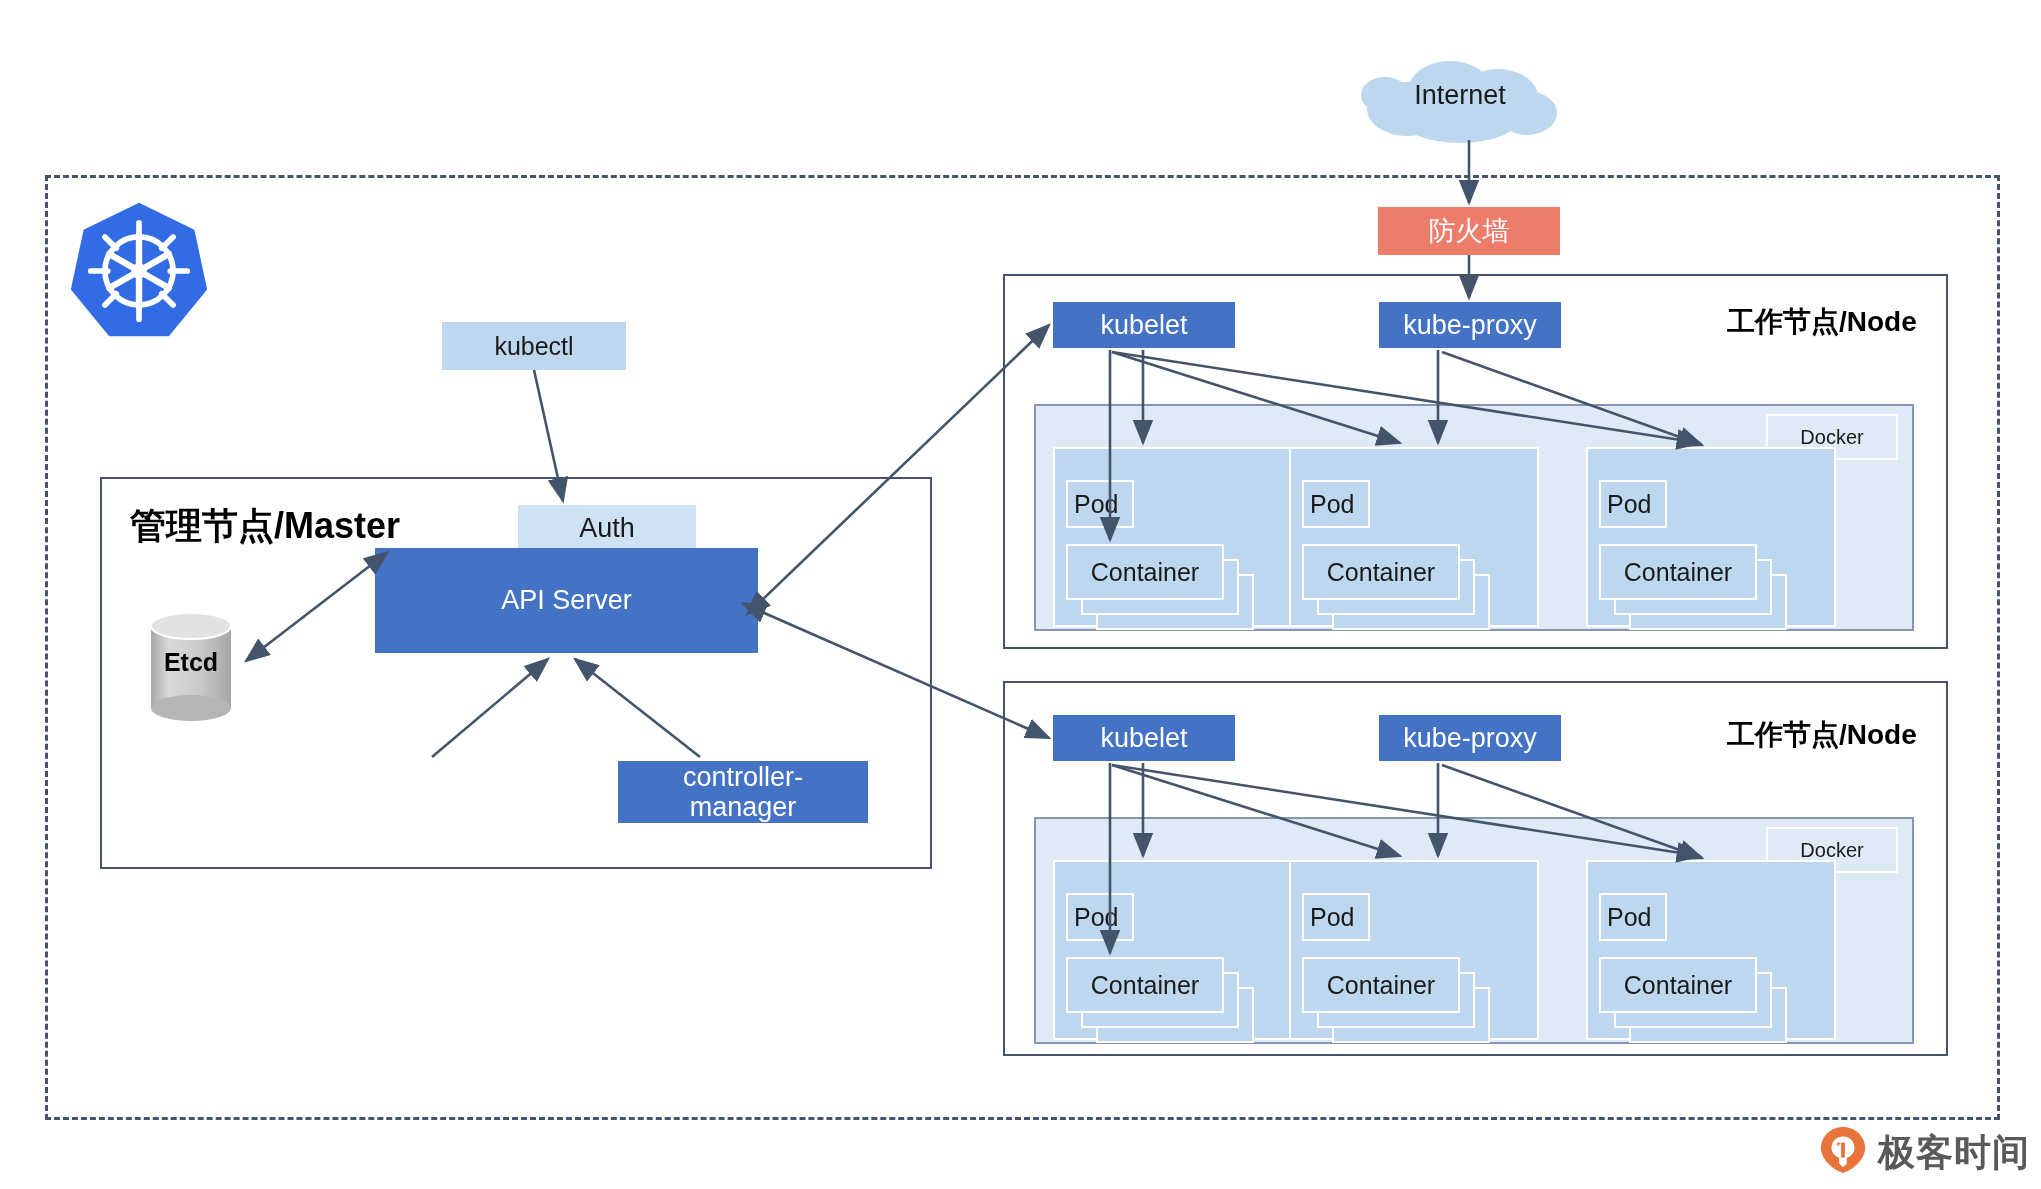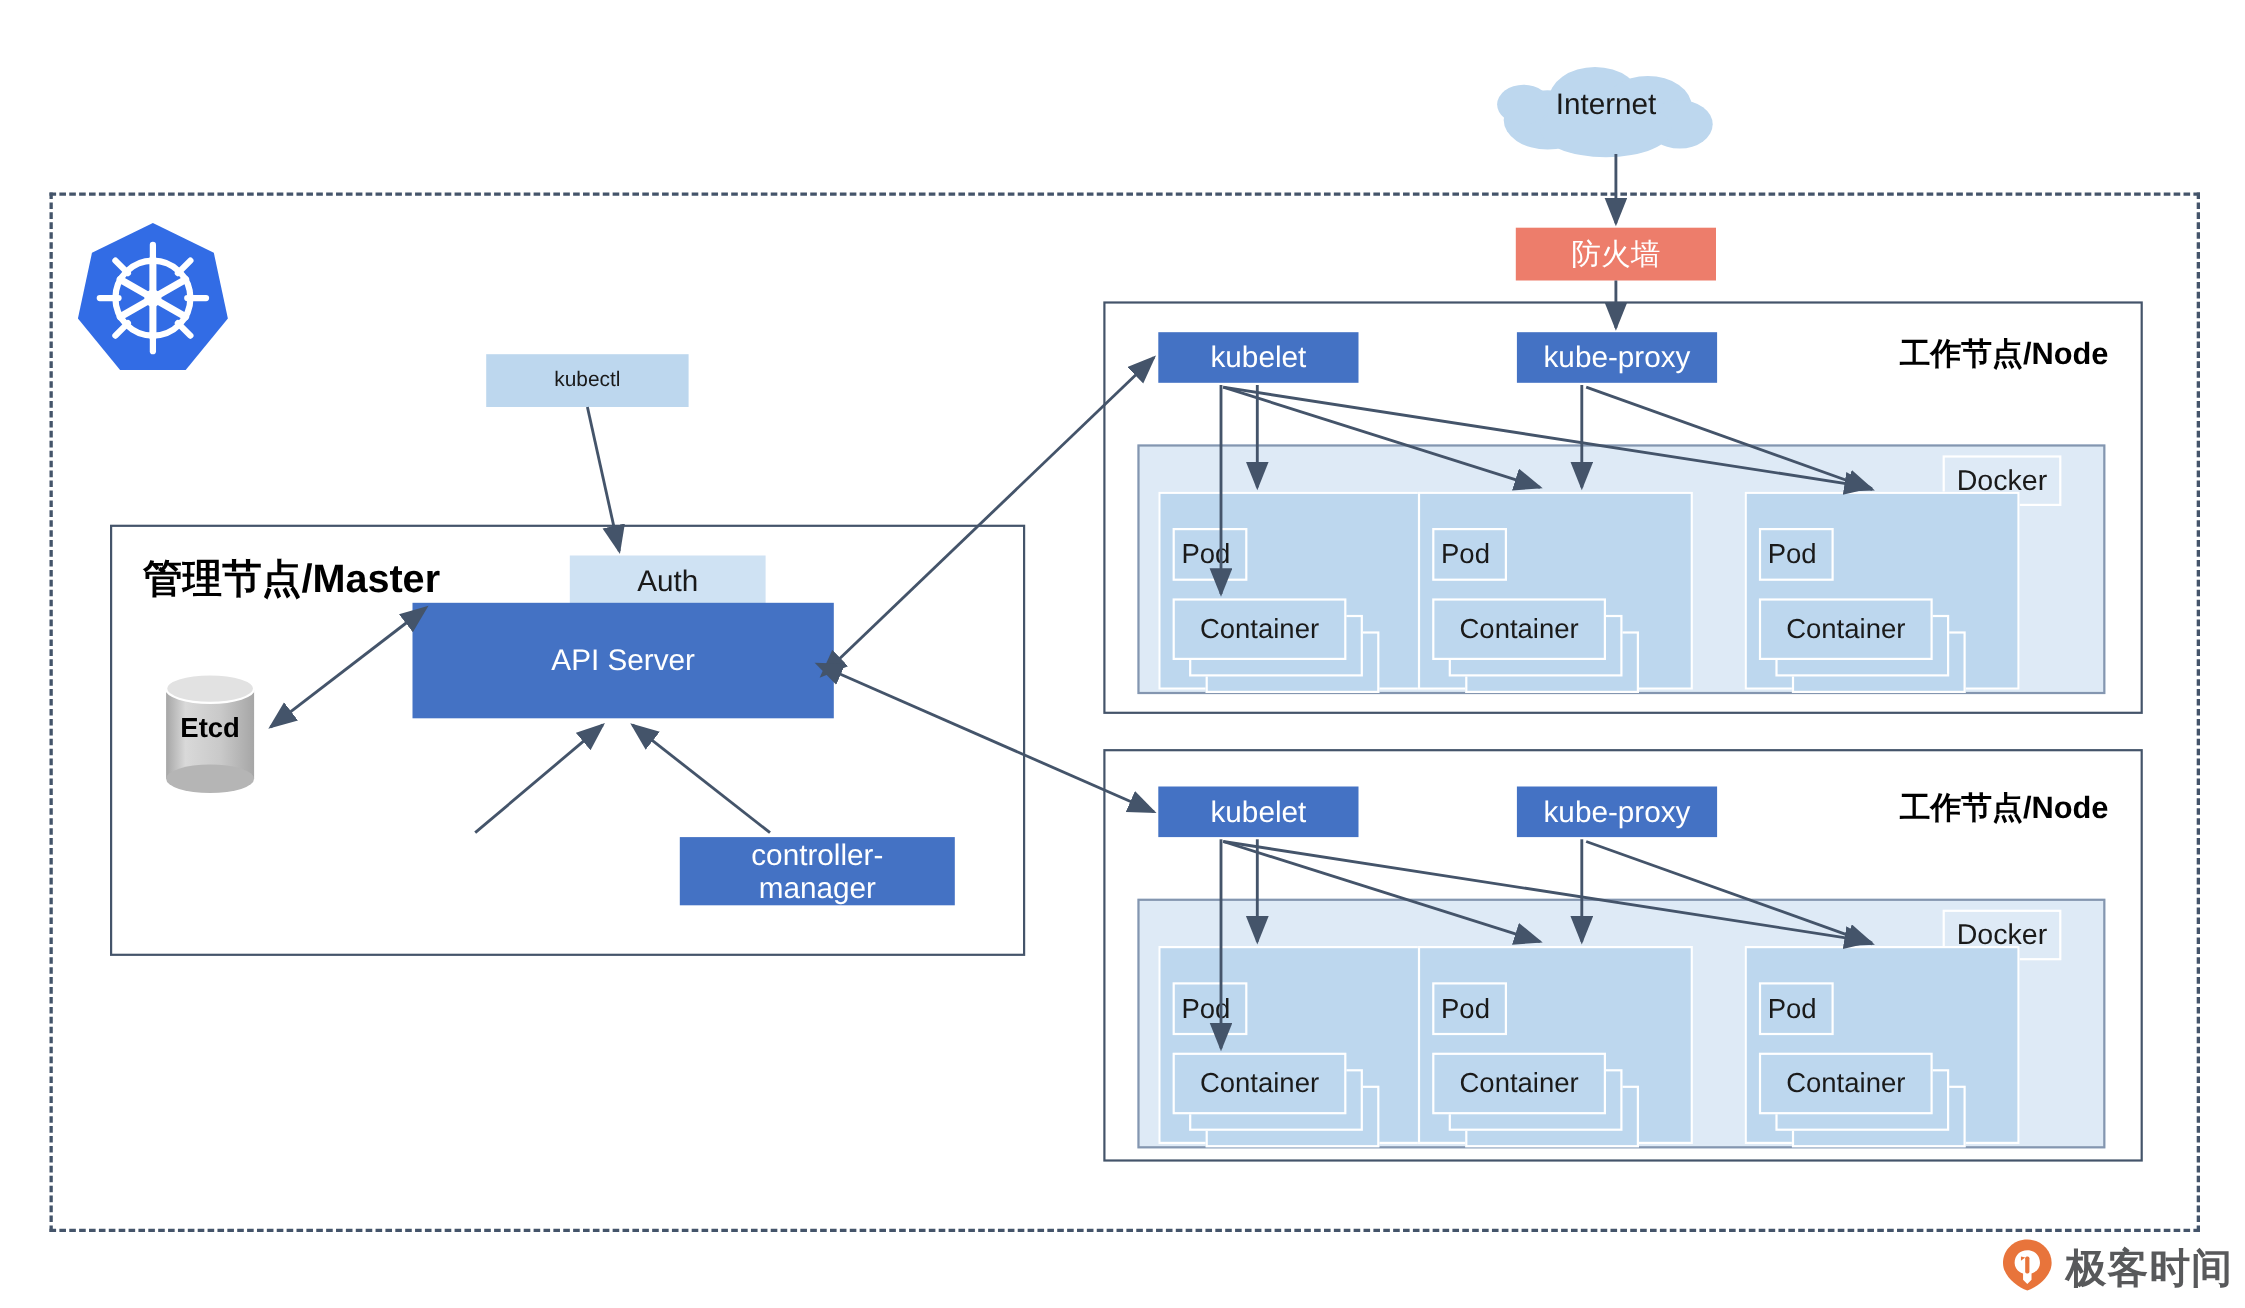--- a/index.html
+++ b/index.html
@@ -42,21 +42,21 @@
   
   .blue-box {
     background: #4472C4;
     color: #ffffff;
     font-size: 27px;
   }
   
   .lightblue-box {
     background: #BDD7EE;
     color: #1a1a1a;
-    font-size: 19px;
+    font-size: 25px;
   }
   .palest-box {
     background: #CFE2F3;
     color: #1a1a1a;
     font-size: 27px;
   }
 
   
   .master-node {
     left: 100px; top: 477px;
@@ -83,24 +83,24 @@
     white-space: nowrap;
   }
 
   
   .docker-region {
     width: 880px; height: 227px;
     background: #DEEAF6;
     border: 2px solid #8496B0;
   }
   .docker-badge {
-    width: 108px; height: 46px;
+    width: 132px; height: 46px;
     background: #DEEAF6;
     border: 2px solid #ffffff;
-    font-size: 26px; color: #1a1a1a;
+    font-size: 20px; color: #1a1a1a;
   }
 
   
   .pod {
     width: 250px; height: 180px;
     background: #BDD7EE;
     border: 2px solid #ffffff;
   }
   .pod-badge {
     width: 68px; height: 48px;

